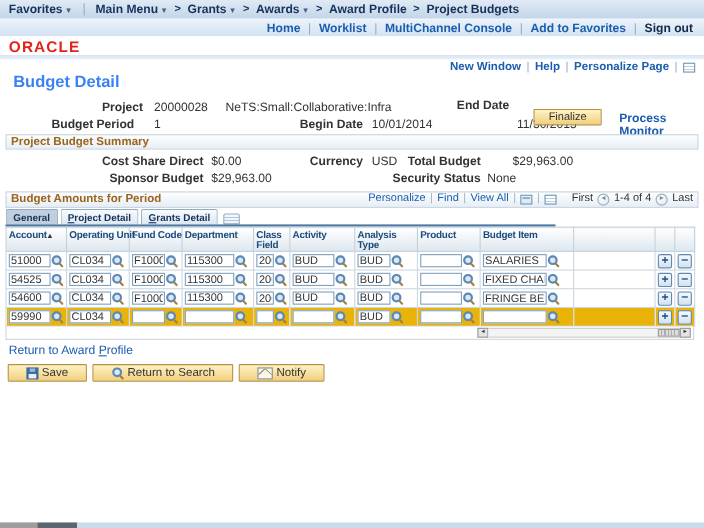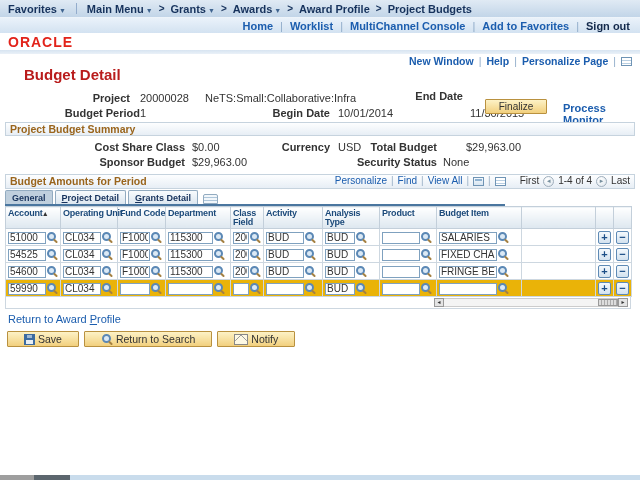--- a/index.html
+++ b/index.html
@@ -24,21 +24,21 @@
   .util-sep{color:#8fabc9;font-weight:normal}
   .signout{color:#13294b;cursor:pointer}
   
   .logo-band{position:absolute;left:0;top:33px;width:640px;height:17px;background:#fff}
   .oracle{position:absolute;left:8px;top:1px;color:#e2231a;font-weight:bold;font-size:14px;letter-spacing:1px}
   .blue-strip{position:absolute;left:0;top:50px;width:640px;height:4px;background:linear-gradient(#d7e4f1,#eaf1f8)}
   
   .pagebar{position:absolute;left:0;top:55px;width:640px;height:12px;display:flex;
     justify-content:flex-end;align-items:center;gap:5px;padding-right:8px;box-sizing:border-box;
     font-size:10.5px;font-weight:bold}
-  .page-title{position:absolute;left:24px;top:66px;font-size:15px;font-weight:bold;color:#b91c1c}
+  .page-title{position:absolute;left:12px;top:66px;font-size:15px;font-weight:bold;color:#3b82f6}
   
   .section-bar{position:absolute;left:5px;width:630px;height:14px;box-sizing:border-box;
     border:1px solid #c6d3de;background:linear-gradient(#fdfeff,#e7eef5);
     color:#9a651d;font-weight:bold;font-size:10.5px;line-height:12px;padding-left:4px}
   .grid-bar{display:flex;align-items:flex-start;padding:0 4px}
   .grid-bar-right{margin-left:auto;display:flex;align-items:center;gap:4px;font-size:10px;font-weight:normal;color:#333}
   .tb-sep{color:#9ab0c6}
   .pgc{width:11px;height:11px;border:1px solid #9faebc;border-radius:50%;box-sizing:border-box;
     background:radial-gradient(circle at 35% 30%,#fff,#dde6ed);display:inline-flex;align-items:center;
     justify-content:center;font-size:7px;color:#77909f;cursor:pointer}
@@ -153,33 +153,33 @@
   <span class="util-sep">|</span>
   <span class="xls-icon"></span>
 </div>
 
 <div class="page-title">Budget Detail</div>
 
 <div class="abs lbl" style="left:30px;top:92px;width:100px">Project</div>
 <div class="abs val" style="left:140px;top:92px">20000028</div>
 <div class="abs val" style="left:205px;top:92px">NeTS:Small:Collaborative:Infra</div>
 
-<div class="abs lbl" style="left:40px;top:107px;width:100px">Budget Period</div>
+<div class="abs lbl" style="left:22px;top:107px;width:100px">Budget Period</div>
 <div class="abs val" style="left:140px;top:107px">1</div>
 <div class="abs lbl" style="left:240px;top:107px;width:90px">Begin Date</div>
 <div class="abs val" style="left:338px;top:107px">10/01/2014</div>
 <div class="abs lbl" style="left:385px;top:90px;width:78px">End Date</div>
 <div class="abs val" style="left:470px;top:107px">11/30/2015</div>
 
 <button class="ps-btn finalize">Finalize</button>
 <a class="lnk abs" style="left:563px;top:102px;font-weight:bold">Process Monitor</a>
 
 <div class="section-bar" style="top:122px">Project Budget Summary</div>
 
-<div class="abs lbl" style="left:60px;top:141px;width:125px">Cost Share Class</div>
+<div class="abs lbl" style="left:60px;top:141px;width:125px">Cost Share Direct</div>
 <div class="abs val" style="left:192px;top:141px">$0.00</div>
 <div class="abs lbl" style="left:268px;top:141px;width:62px">Currency</div>
 <div class="abs val" style="left:338px;top:141px">USD</div>
 <div class="abs lbl" style="left:353px;top:141px;width:84px">Total Budget</div>
 <div class="abs val" style="left:466px;top:141px">$29,963.00</div>
 
 <div class="abs lbl" style="left:60px;top:156px;width:125px">Sponsor Budget</div>
 <div class="abs val" style="left:192px;top:156px">$29,963.00</div>
 <div class="abs lbl" style="left:353px;top:156px;width:84px">Security Status</div>
 <div class="abs val" style="left:443px;top:156px">None</div>

